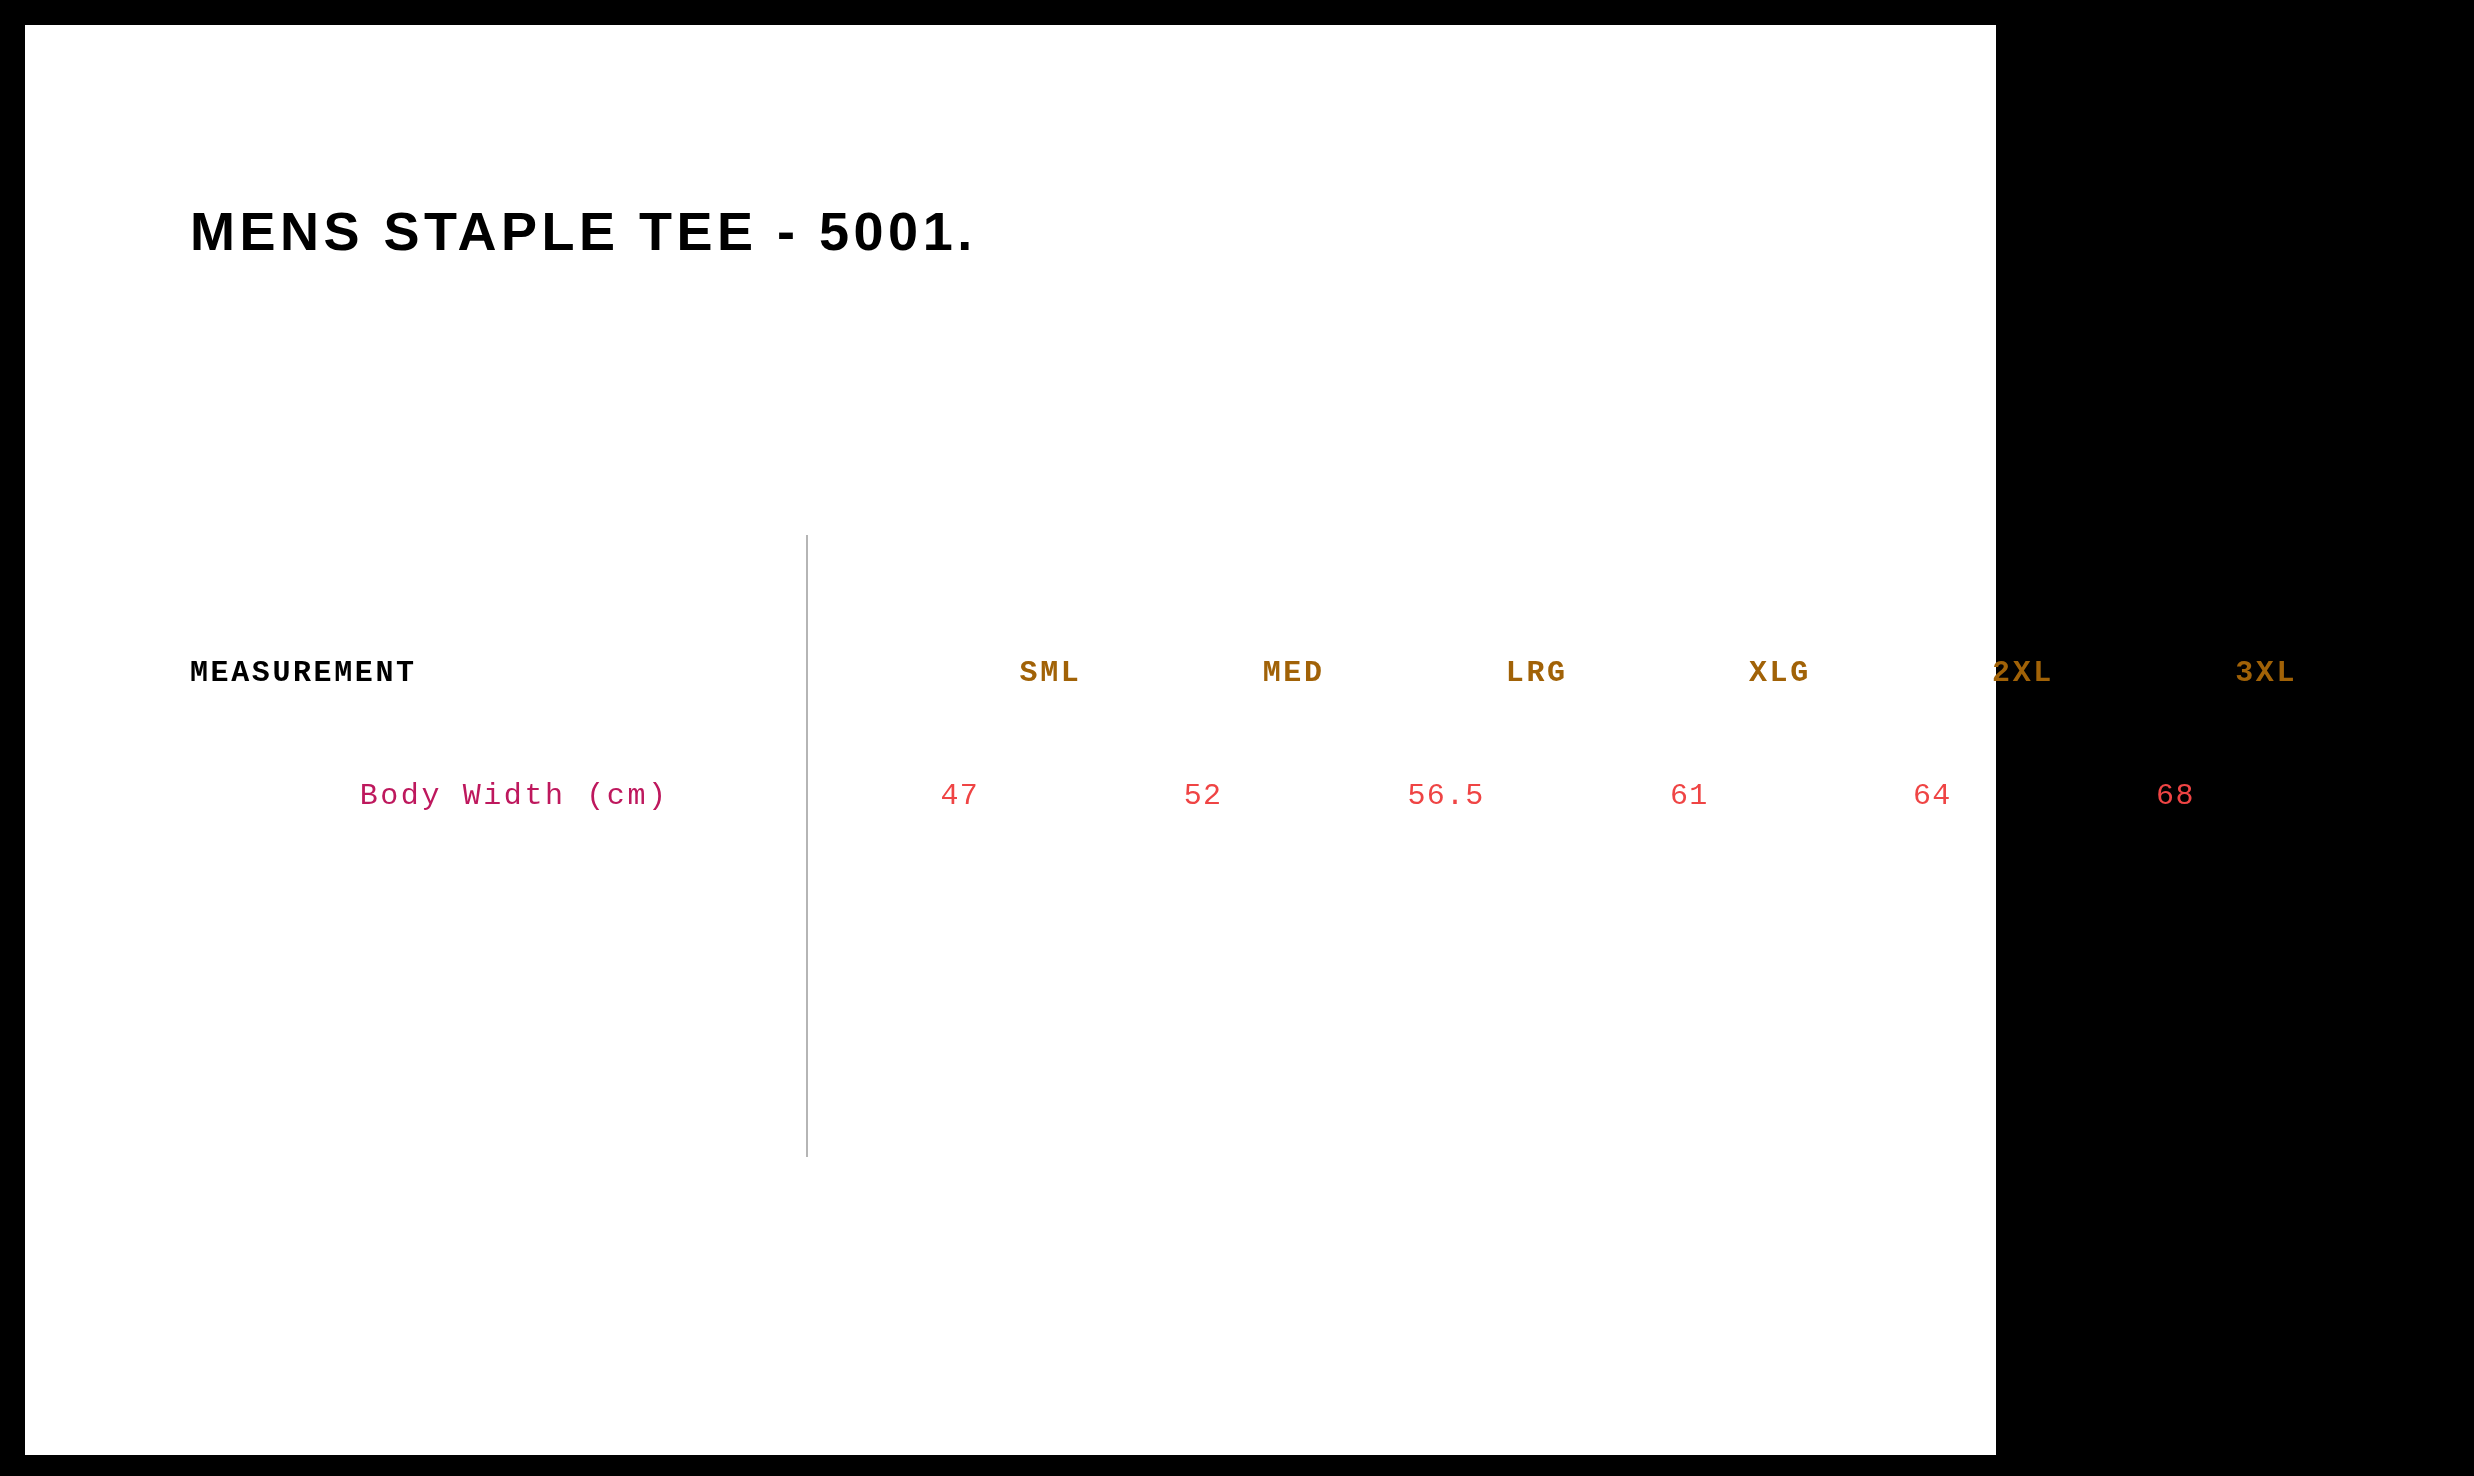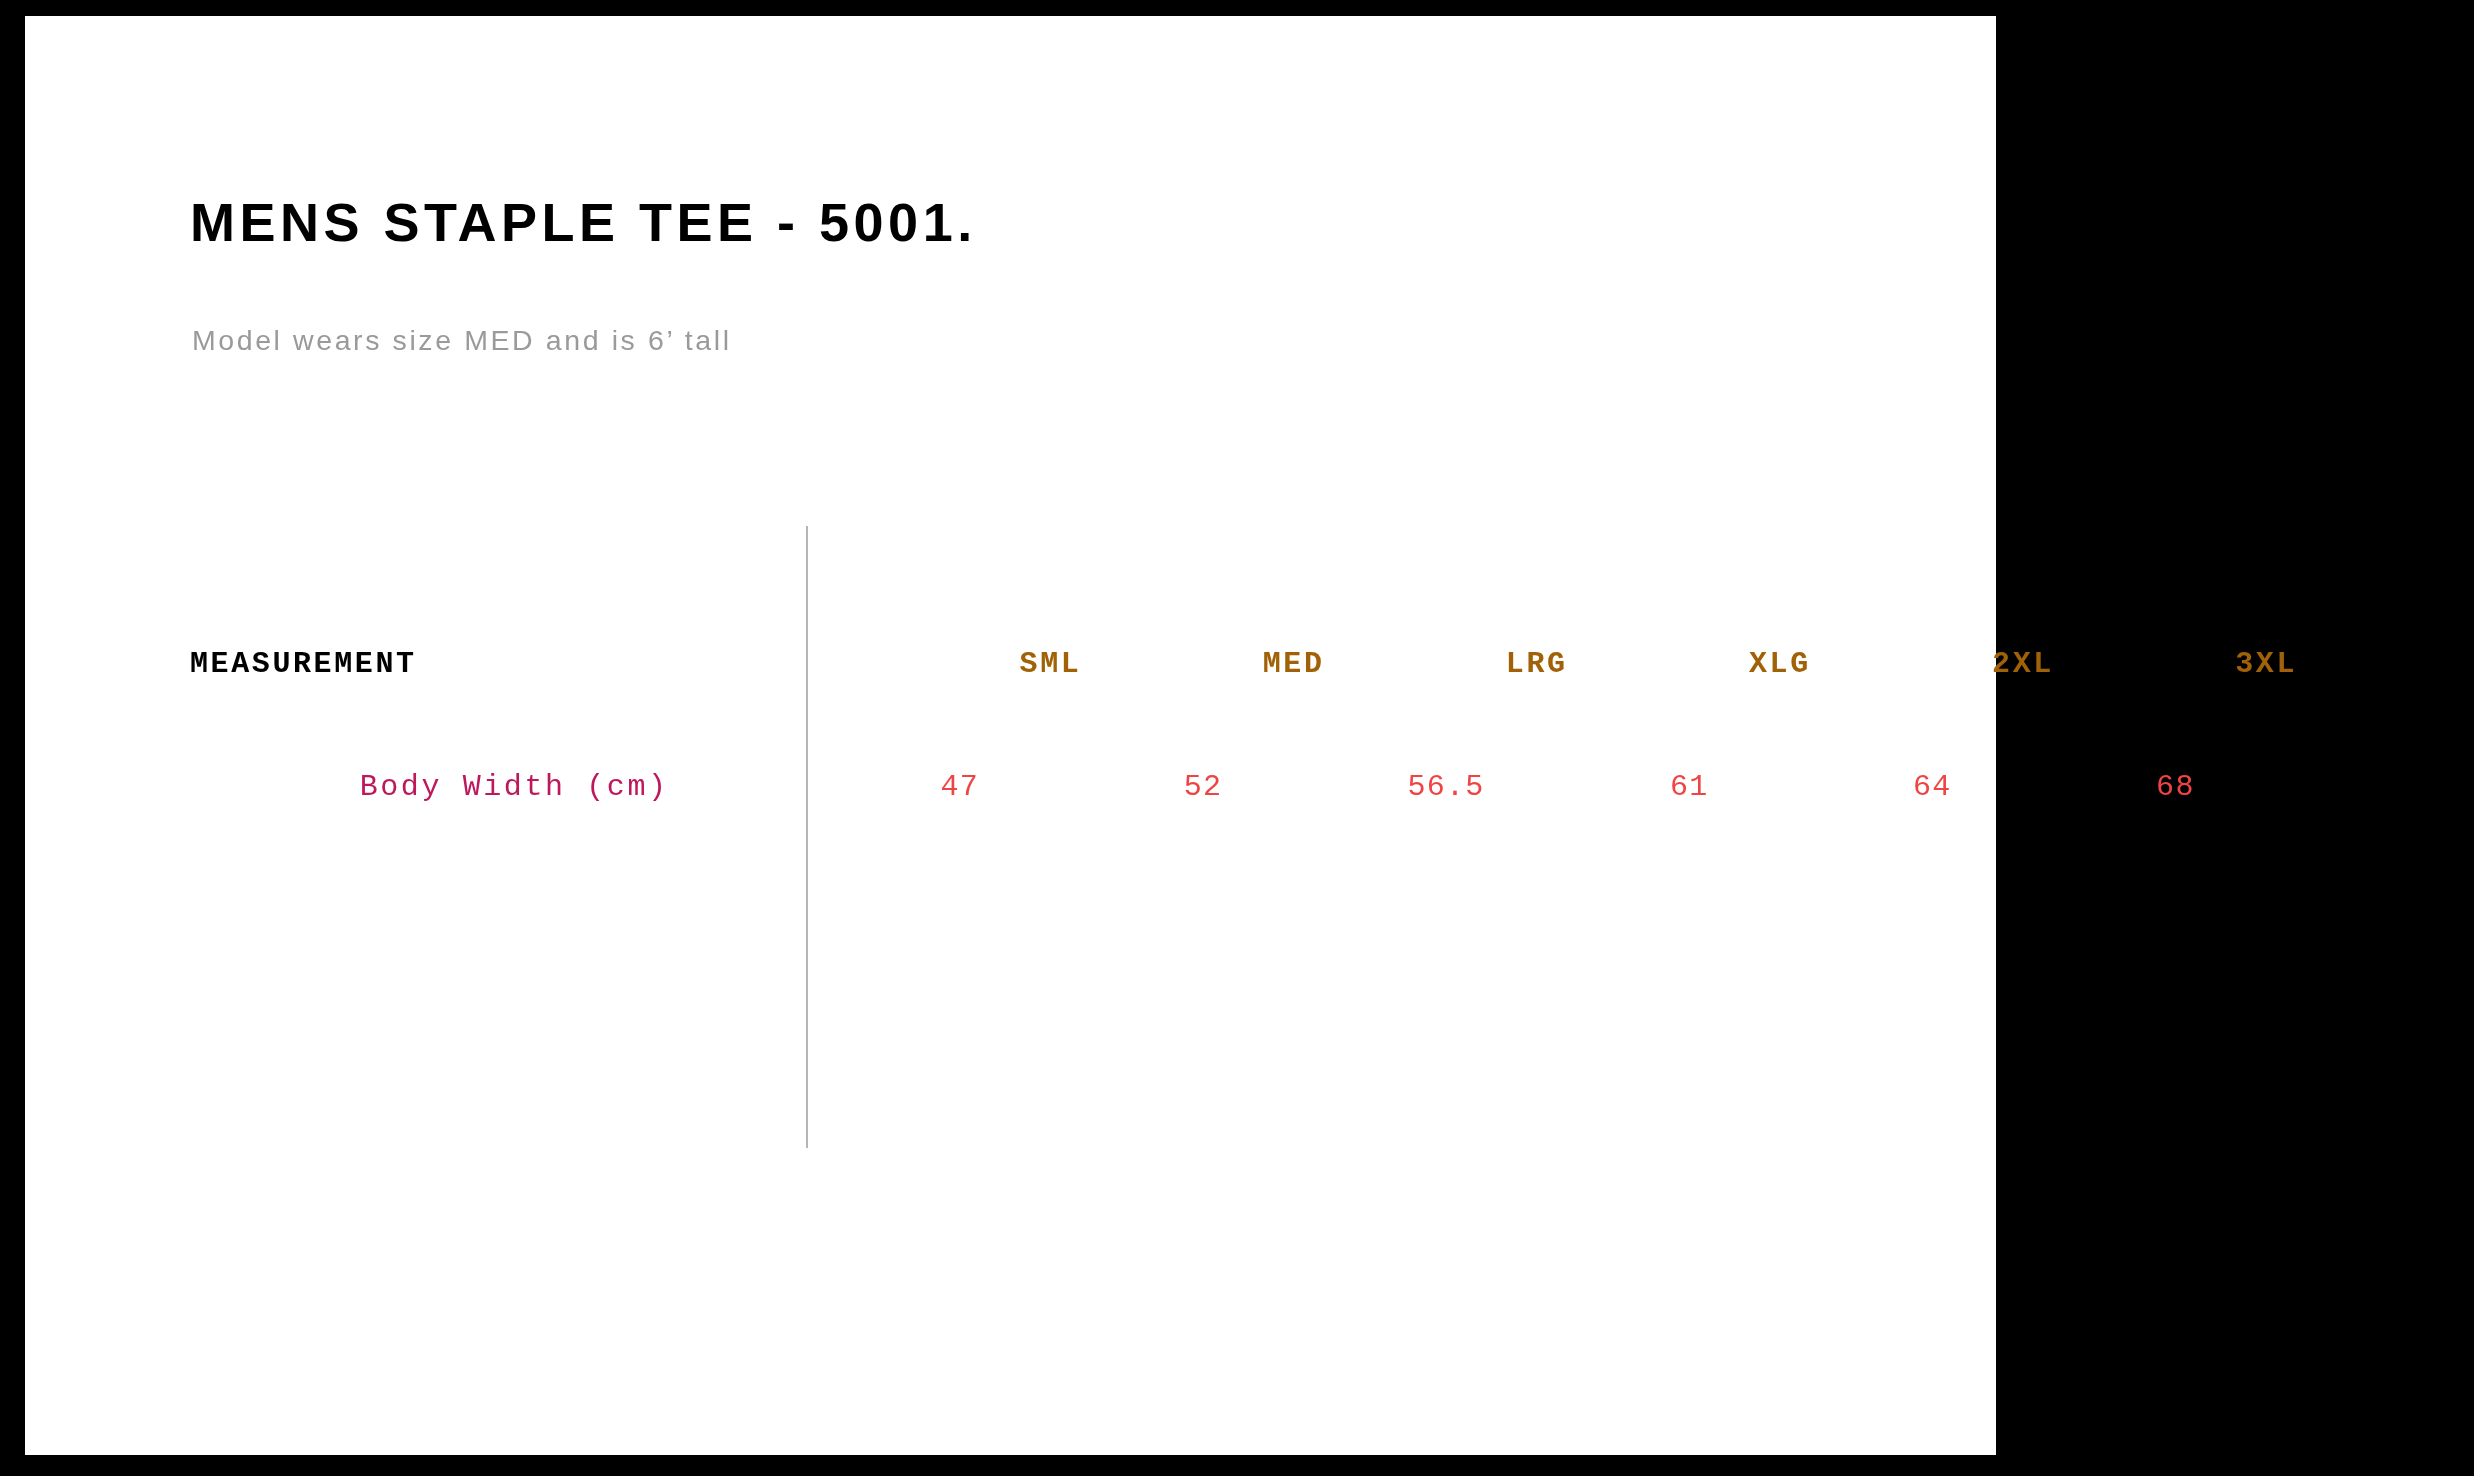--- a/index.html
+++ b/index.html
@@ -14,21 +14,21 @@
     overflow: hidden;
   }
   .page {
     position: absolute;
     left: 0;
     top: 0;
     width: 2021px;
     height: 1477px;
     background: #000000;
     box-sizing: border-box;
-    padding: 16px 25px 22px 25px;
+    padding: 25px 25px 22px 25px;
   }
   .card {
     position: relative;
     width: 100%;
     height: 100%;
     background: #ffffff;
     box-sizing: border-box;
     padding: 0;
   }
   .inner {
@@ -137,21 +137,20 @@
   }
 </style>
 </head>
 <body>
 
 <div class="page">
   <div class="card">
     <div class="inner">
 
       <div class="title">MENS STAPLE TEE - 5001.</div>
-      <div class="subtitle">Model wears size MED and is 6’ tall</div>
 
       <div class="divider"></div>
 
       <table class="sizes">
         <colgroup>
           <col class="labelcol">
           <col class="sizecol">
           <col class="sizecol">
           <col class="sizecol">
           <col class="sizecol">

